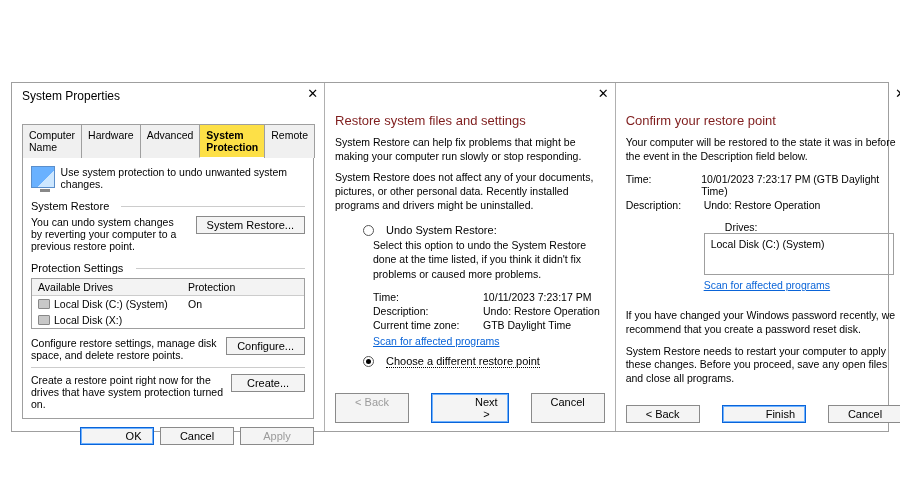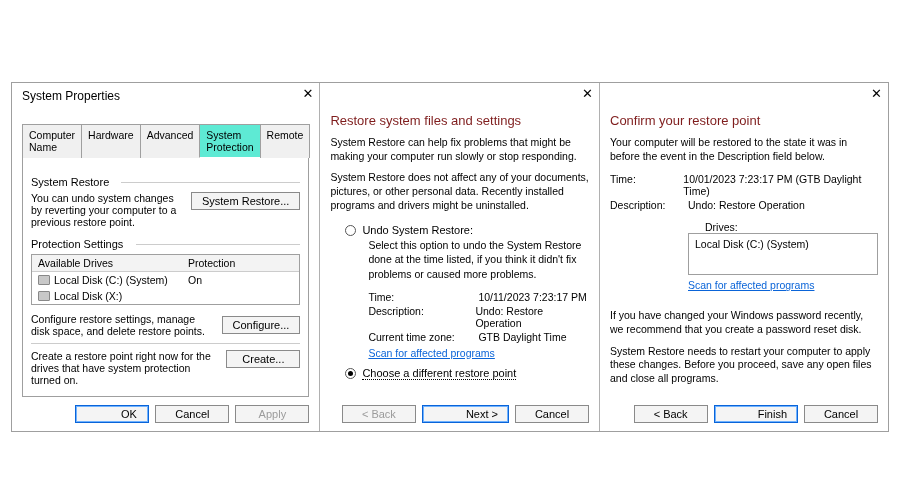--- a/index.html
+++ b/index.html
@@ -53,21 +53,21 @@
     border: 1px solid #9f9f9f;
     border-bottom: none;
     background: #f0f0f0;
     padding: 4px 6px;
     font-size: 10.5px;
     margin-right: -1px;
     position: relative;
     top: 1px;
     cursor: pointer;
   }
-  .tab.active { background: #5eead4; border-bottom: 1px solid #fff; font-weight: normal; }
+  .tab.active { background: #fde047; border-bottom: 1px solid #fff; font-weight: bold; }
   .tabbody { border: 1px solid #9f9f9f; border-top: none; padding: 8px 8px 8px 8px; flex: 1; }
   .icon-monitor {
     display: inline-block; width: 26px; height: 22px; vertical-align: top;
     margin-right: 6px;
     background: linear-gradient(135deg,#69b1ff 60%,#cde7ff 60%);
     border: 1px solid #5a8ecb;
     position: relative;
   }
   .icon-monitor::after { content:""; position:absolute; left:8px; top:22px; width:10px; height:3px; background:#888; }
   .section-label { margin-top: 10px; font-size: 11px; position: relative; }
@@ -90,53 +90,57 @@
   .drive-head { background:#f3f3f3; border-bottom:1px solid #ccc; }
   .dcell { padding:2px 6px; }
   .dcell.c1 { flex: 0 0 150px; display:flex; align-items:center; gap:4px; }
   .dcell.c2 { flex:1; }
   .disk-ic { width:12px; height:10px; background:#c8c8c8; border:1px solid #888; border-radius:1px; display:inline-block; }
   .hr { height:1px; background:#ccc; margin:6px 0; }
   .footer-btns { display:flex; justify-content:flex-end; gap:6px; margin-top:auto; padding-top:8px; }
   
   .h2 { font-size: 13px; color:#7f1d1d; margin-top: 24px; margin-bottom: 8px; }
   .para { font-size:10.5px; margin-bottom:8px; line-height:1.3; }
-  .radio-line { display:flex; align-items:flex-start; gap:6px; margin:4px 0 2px 15px; }
+  .radio-line { display:flex; align-items:flex-start; gap:12px; margin:4px 0 2px 28px; }
   .radio { width:11px; height:11px; border:1px solid #555; border-radius:50%; margin-top:1px; flex-shrink:0; position:relative; }
   .radio.sel::after { content:""; position:absolute; inset:2px; background:#000; border-radius:50%; }
   .indent { margin-left: 38px; font-size:10.5px; line-height:1.35; }
   .kv { display:flex; font-size:10.5px; margin-left:38px; margin-top:2px; }
   .kv .k { width: 110px; }
   .link { color:#0a64d8; text-decoration: underline; cursor:pointer; font-size:10.5px; }
   .dotted-under { border-bottom: 1px dotted #000; display:inline; }
   
   .kv3 { display:flex; font-size:10.5px; margin-top:2px; }
   .kv3 .k { width: 78px; }
   .drive-box { border:1px solid #9f9f9f; padding:4px 6px; font-size:10.5px; margin-left:78px; min-height:42px; width: 190px; }
-  .wiz-footer { display:flex; justify-content:flex-end; gap:6px; margin-top:auto; }
+  .wiz-footer { display:flex; justify-content:flex-end; gap:22px; margin-top:auto; }
   .protset-label::after { left: 105px; }
 </style>
 </head>
 <body>
 
 <div class="panels">
 
   <div class="panel">
     <span class="close-x">✕</span>
     <div class="title-row">System Properties</div>
 
     <div class="tabs">
       <div class="tab">Computer Name</div>
       <div class="tab">Hardware</div>
       <div class="tab">Advanced</div>
       <div class="tab active">System Protection</div>
       <div class="tab">Remote</div>
     </div>
 
     <div class="tabbody">
+      <div style="display:flex; align-items:flex-start;">
+        <span class="icon-monitor"></span>
+        <span style="font-size:10.5px;">Use system protection to undo unwanted system changes.</span>
+      </div>
 
       <div class="section-label">System Restore</div>
       <div class="row2">
         <div class="txt">You can undo system changes by reverting your computer to a previous restore point.</div>
         <div class="btn">System Restore...</div>
       </div>
 
       <div class="section-label protset-label">Protection Settings</div>
       <div class="drive-table">
         <div class="drive-head">
@@ -151,21 +155,21 @@
           <div class="dcell c2">On</div>
         </div>
         <div class="drive-row">
           <div class="dcell c1">
               <span class="disk-ic"></span>
               <span>Local Disk (X:)</span>
             </div>
         </div>
       </div>
 
-      <div class="row2" style="margin-top:8px;align-items:center;">
+      <div class="row2" style="margin-top:8px;">
         <div class="txt">Configure restore settings, manage disk space, and delete restore points.</div>
         <div class="btn">Configure...</div>
       </div>
       <div class="hr"></div>
       <div class="row2">
         <div class="txt">Create a restore point right now for the drives that have system protection turned on.</div>
         <div class="btn">Create...</div>
       </div>
     </div>
 

